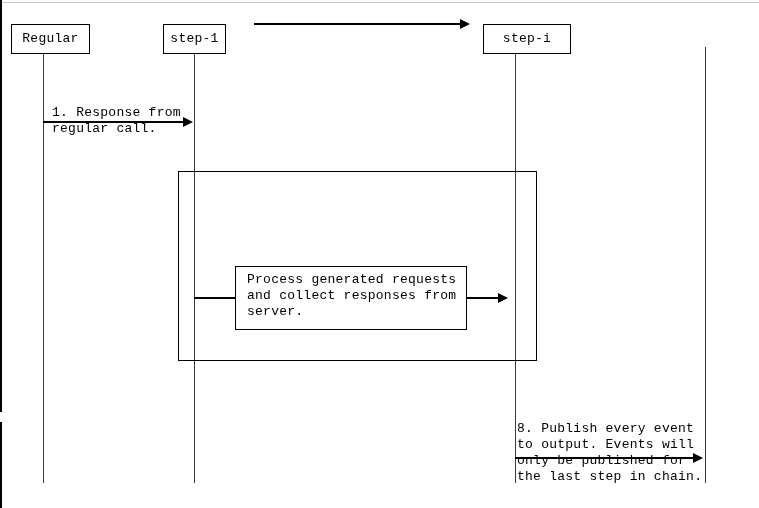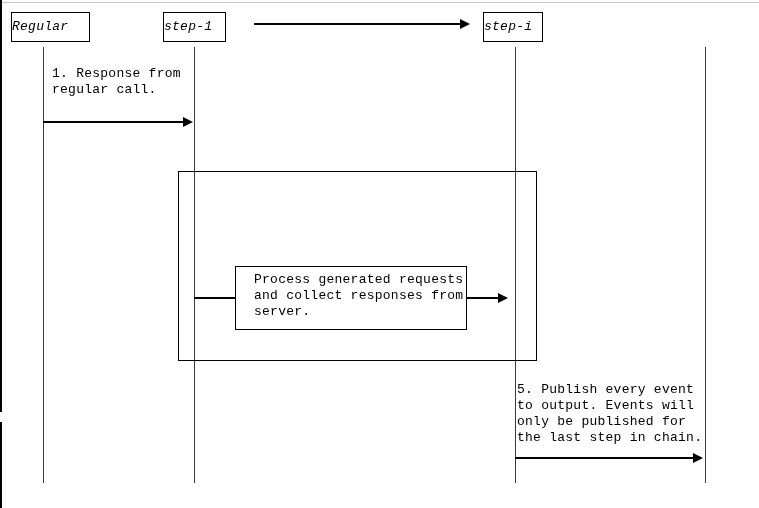--- a/index.html
+++ b/index.html
@@ -5,56 +5,56 @@
   html,body{margin:0;padding:0;background:#fff;}
   .canvas{
     position:relative;width:759px;height:508px;background:#fff;overflow:hidden;
     font-family:"Liberation Mono","DejaVu Sans Mono",monospace;
     font-size:13px;line-height:16px;color:#000;letter-spacing:.25px;
   }
   .top-rule{position:absolute;left:0;top:2px;width:759px;height:1px;background:#c9c9c9;}
   .left-border{position:absolute;left:0;top:0;width:2px;height:508px;background:#000;}
   .left-border-notch{position:absolute;left:0;top:412px;width:2px;height:10px;background:#fff;}
   .pbox{
-    position:absolute;top:12px;height:30px;border:1.5px solid #000;background:#fff;
-    box-sizing:border-box;display:flex;align-items:center;justify-content:flex-start;z-index:3;font-style:italic;
+    position:absolute;top:24px;height:30px;border:1.5px solid #000;background:#fff;
+    box-sizing:border-box;display:flex;align-items:center;justify-content:center;z-index:3;
   }
   .lifeline{position:absolute;top:47px;width:1px;height:436px;background:#3a3a3a;z-index:1;}
   .hline{position:absolute;height:1.5px;background:#000;z-index:2;}
   .ahead{
     position:absolute;width:0;height:0;z-index:2;
     border-left:10px solid #000;border-top:5px solid transparent;border-bottom:5px solid transparent;
   }
-  .msg{position:absolute;white-space:pre-line;z-index:2;}
+  .msg{position:absolute;white-space:pre-line;z-index:2;margin-top:39px;}
   .loop-frame{position:absolute;left:178px;top:171px;width:359px;height:190px;border:1px solid #000;box-sizing:border-box;z-index:2;}
   .loop-label{
     position:absolute;left:178px;top:171px;width:74px;height:31px;border:1.5px solid #000;
     background:#fff;box-sizing:border-box;display:flex;align-items:center;justify-content:center;z-index:4;
   }
   .process-box{
     position:absolute;left:235px;top:266px;width:232px;height:64px;border:1.5px solid #000;
-    background:#fff;box-sizing:border-box;padding:5px 0 0 18px;white-space:pre-line;z-index:3;
+    background:#fff;box-sizing:border-box;padding:5px 0 0 11px;white-space:pre-line;z-index:3;
   }
 </style>
 </head>
 <body>
 
 <div class="canvas">
 
   <div class="top-rule"></div>
   <div class="left-border"></div>
   <div class="left-border-notch"></div>
 
   <div class="pbox" style="left:11px;width:79px">
     <span>Regular</span>
   </div>
   <div class="pbox" style="left:163px;width:63px">
     <span>step-1</span>
   </div>
-  <div class="pbox" style="left:483px;width:60px">
+  <div class="pbox" style="left:483px;width:88px">
     <span>step-i</span>
   </div>
 
   <div class="lifeline" style="left:43px"></div>
   <div class="lifeline" style="left:194px"></div>
   <div class="lifeline" style="left:515px"></div>
   <div class="lifeline" style="left:705px"></div>
 
   <div class="hline" style="left:254px;top:23px;width:207px"></div>
   <div class="ahead" style="left:460px;top:19px"></div>
@@ -67,20 +67,20 @@
   <div class="loop-frame"></div>
 
 
   <div class="hline" style="left:194px;top:297px;width:41px"></div>
   <div class="process-box">Process generated requests
 and collect responses from
 server.</div>
   <div class="hline" style="left:467px;top:297px;width:32px"></div>
   <div class="ahead" style="left:498px;top:293px"></div>
 
-  <div class="msg" style="left:517px;top:382px">5. Publish every event
+  <div class="msg" style="left:517px;top:382px">8. Publish every event
 to output. Events will
 only be published for
 the last step in chain.</div>
   <div class="hline" style="left:515px;top:457px;width:179px"></div>
   <div class="ahead" style="left:693px;top:453px"></div>
 
 </div>
 
 </body></html>

